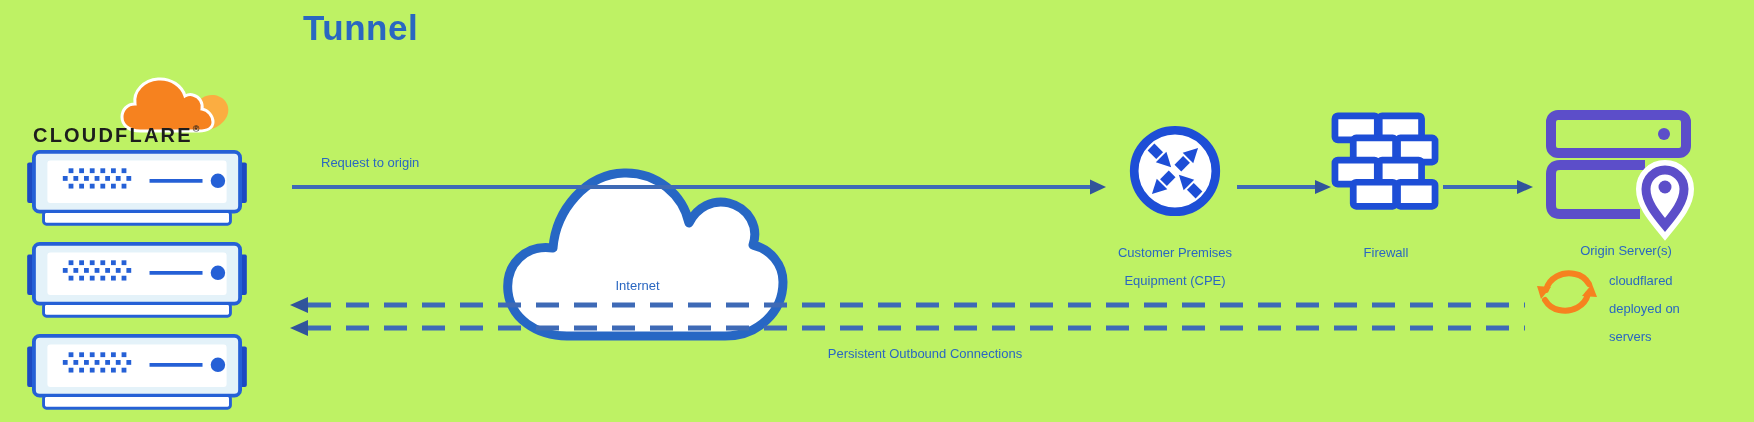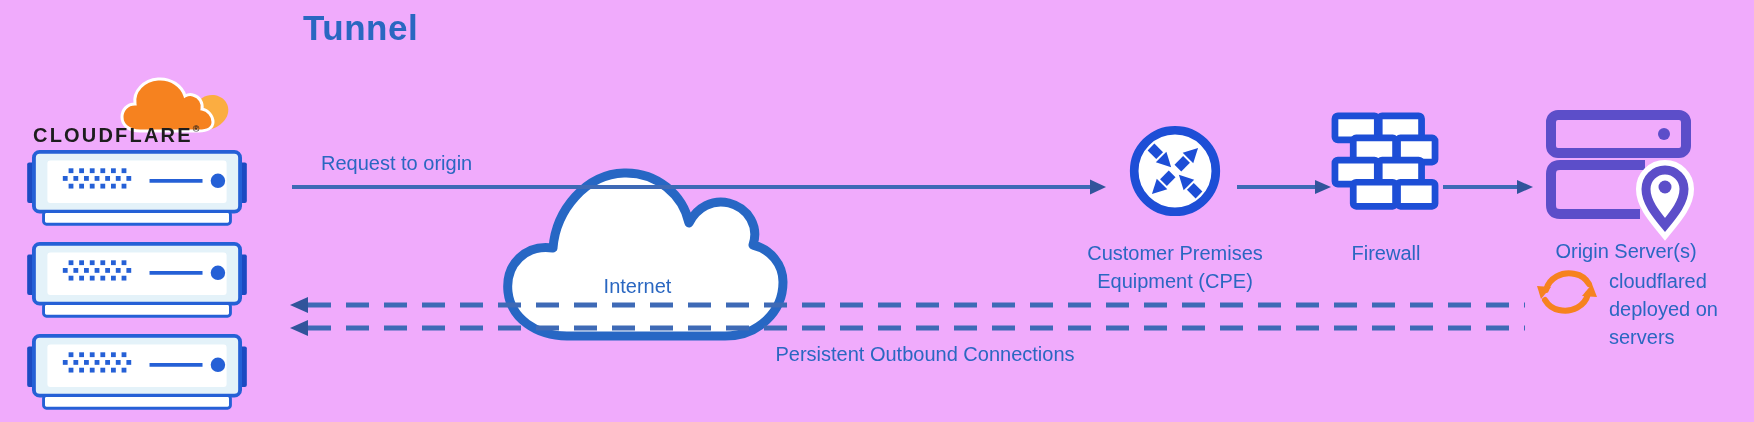--- a/index.html
+++ b/index.html
@@ -1,20 +1,20 @@
 <!DOCTYPE html>
 <html style="--text_blue: #2A67C1; --line_blue: #3E6AB6; --arrow_head: #31549B; --cloud_blue: #2767C4; --icon_blue: #1D4ED6; --server_blue: #2560D6; --server_dark: #1C4AC2; --server_fill: #E4F2F9; --purple: #5C4EC9; --orange: #F6821F; --orange_light: #FBAD41; --logo_black: #1D1D1D;"><head>
 <meta charset="utf-8">
 <style>
   html,body{margin:0;padding:0;background:#fff;}
-  .canvas{position:relative;width:1754px;height:422px;background:#f0abfc;overflow:hidden;
+  .canvas{position:relative;width:1754px;height:422px;background:#bef264;overflow:hidden;
           font-family:"Liberation Sans",sans-serif;}
   .abs{position:absolute;}
   .txt{color:var(--text_blue);}
-  .lbl{font-size:20px;line-height:28px;}
+  .lbl{font-size:13px;line-height:28px;}
   .center{text-align:center;}
   .title{font-size:35px;font-weight:700;letter-spacing:.5px;}
   .wordmark{font-size:20px;font-weight:700;letter-spacing:2.2px;color:var(--logo_black);white-space:nowrap;}
   .wordmark sup{font-size:9px;vertical-align:top;letter-spacing:0;}
   svg{display:block;overflow:visible;}
   .flow{stroke:var(--line_blue);stroke-width:4;fill:none;}
   .dash{stroke-width:5;stroke-dasharray:23 15;}
   .head{fill:var(--arrow_head);stroke:none;}
   .cloud{fill:#fff;stroke:var(--cloud_blue);stroke-width:9;stroke-linejoin:round;}
   .srv-dark{fill:var(--server_dark);}

